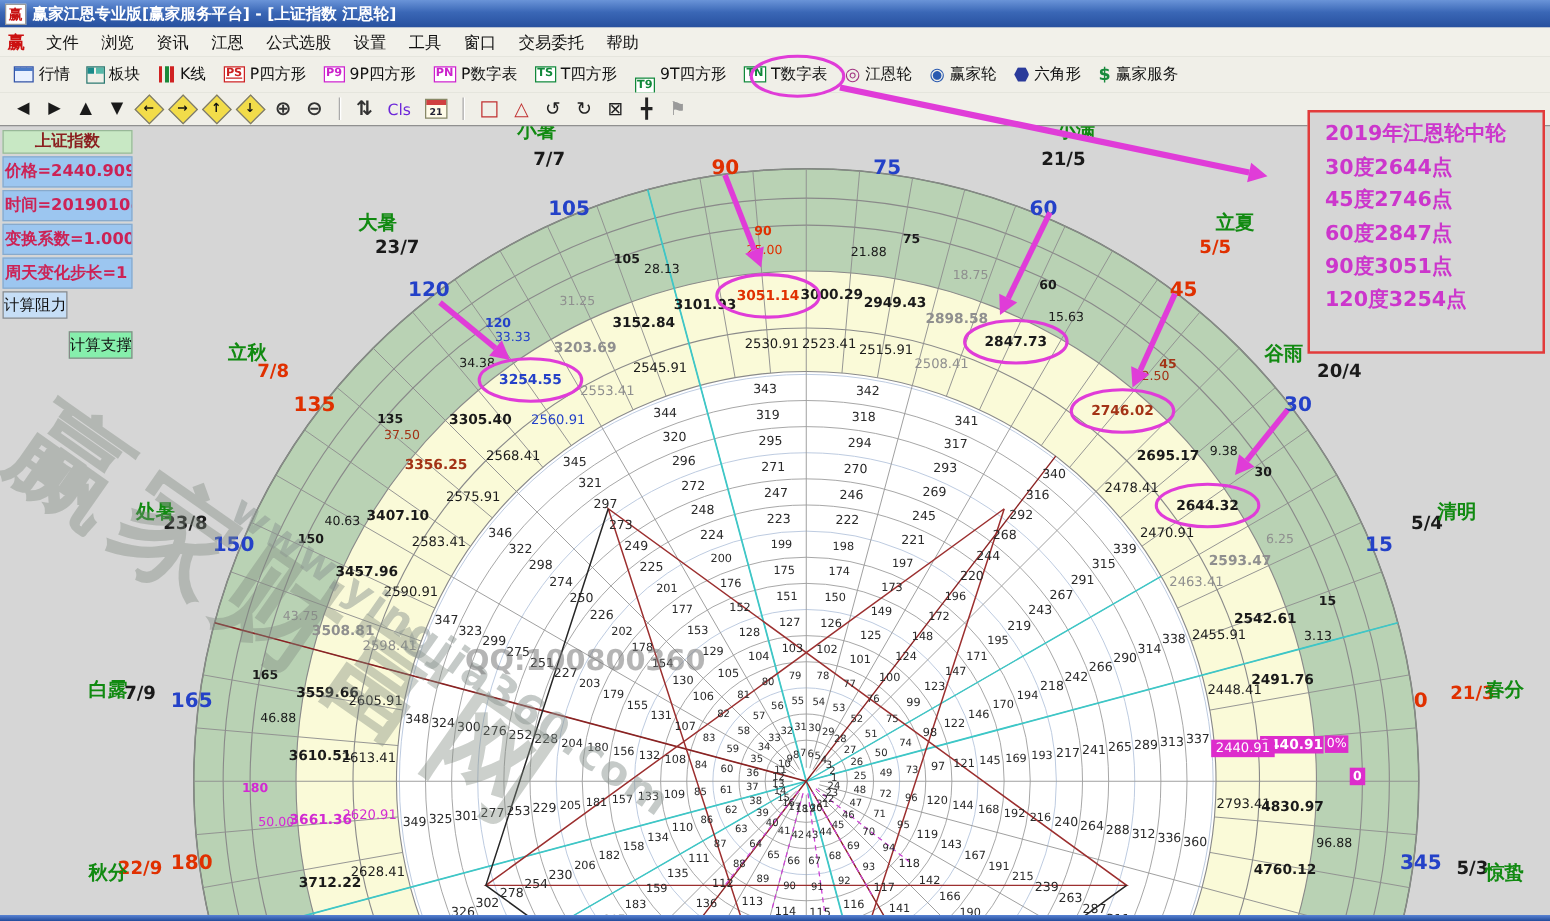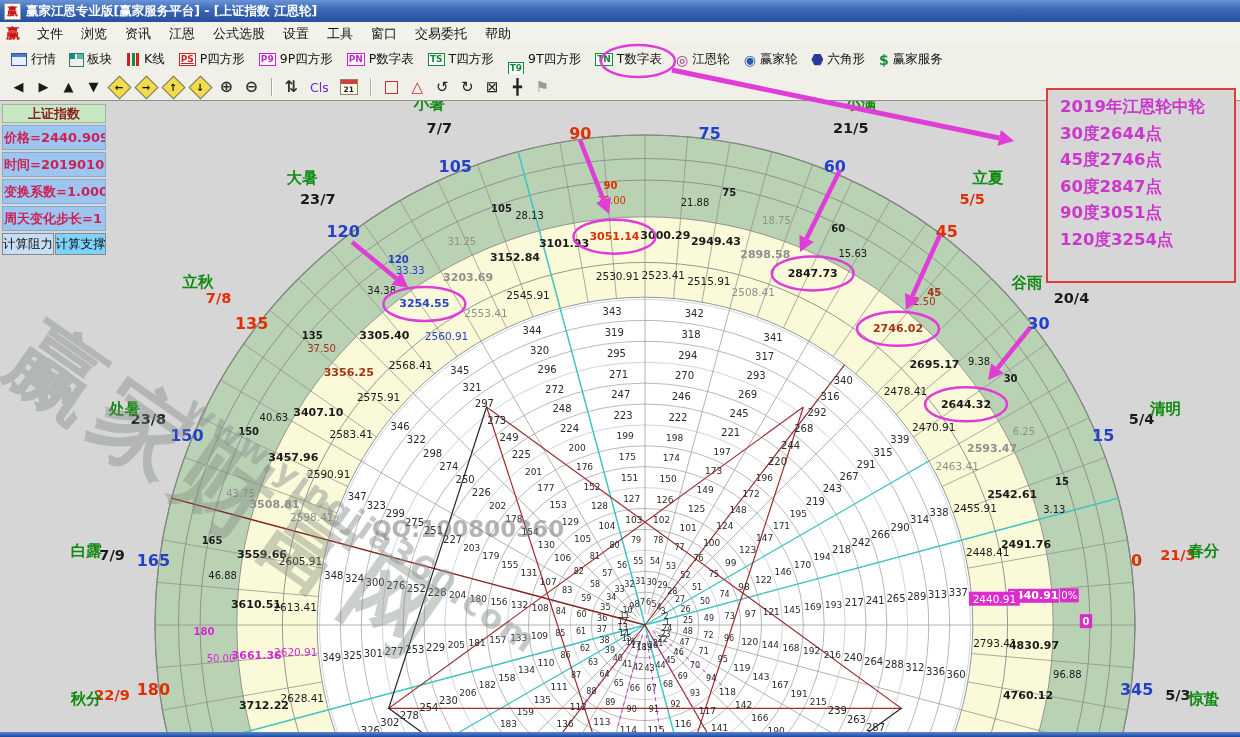--- a/index.html
+++ b/index.html
@@ -62,21 +62,21 @@
   .wm-qq{left:372px;top:516px;font-size:23px;font-weight:bold;color:rgba(120,120,120,.55);}
   .info-panel{position:absolute;left:2px;top:104px;width:104px;z-index:5;font-size:13px;}
   .ip-head{background:#c8e8c4;color:#8b2020;text-align:center;font-weight:bold;height:17px;
     line-height:17px;border:1px solid #98b898;}
   .ip-row{background:#9cc6f0;color:#cc2255;font-weight:bold;height:23px;line-height:23px;
     margin-top:2px;white-space:nowrap;overflow:hidden;padding-left:1px;border:1px solid #88aacc;}
   .ip-btns{display:flex;margin-top:2px;gap:1px;}
   .ip-btn{flex:1;text-align:center;height:20px;line-height:20px;font-size:12.5px;color:#111;
     border:1px solid #888;white-space:nowrap;overflow:hidden;}
   .ip-btn-resist{background:#c6def6;}
-  .ip-btn-support{background:#7dd3fc;}
+  .ip-btn-support{background:#86efac;margin-top:32px;}
   .red-box{position:absolute;left:1046px;top:88px;width:190px;height:195px;border:2px solid #e23b3b;
     background:#d6d6d6;z-index:4;padding:4px 16px 0 12px;box-sizing:border-box;}
   .red-box div{color:#cc36cc;font-size:16.5px;font-weight:bold;line-height:26.5px;white-space:nowrap;}
   .bottomstrip{position:absolute;bottom:0;left:0;right:0;height:5px;z-index:7;
     background:linear-gradient(180deg,#5a84d4,#1e4898);}
 </style>
 </head>
 <body>
 
 <div class="app">

